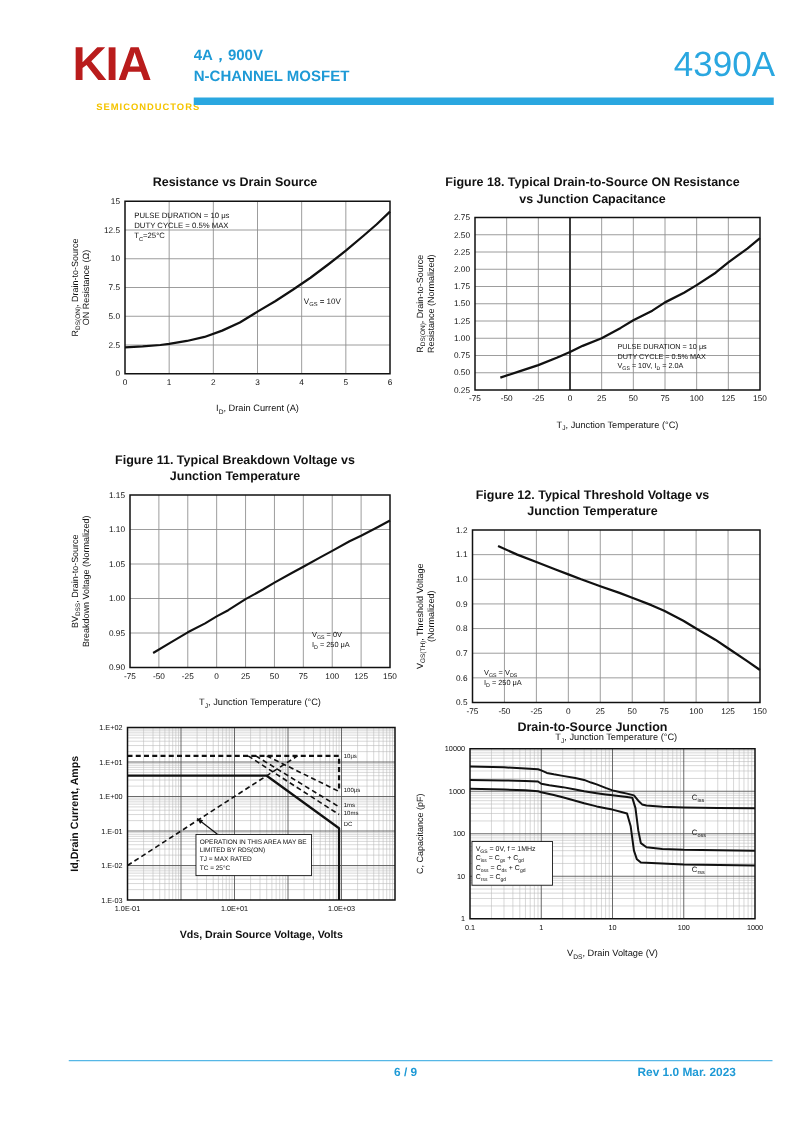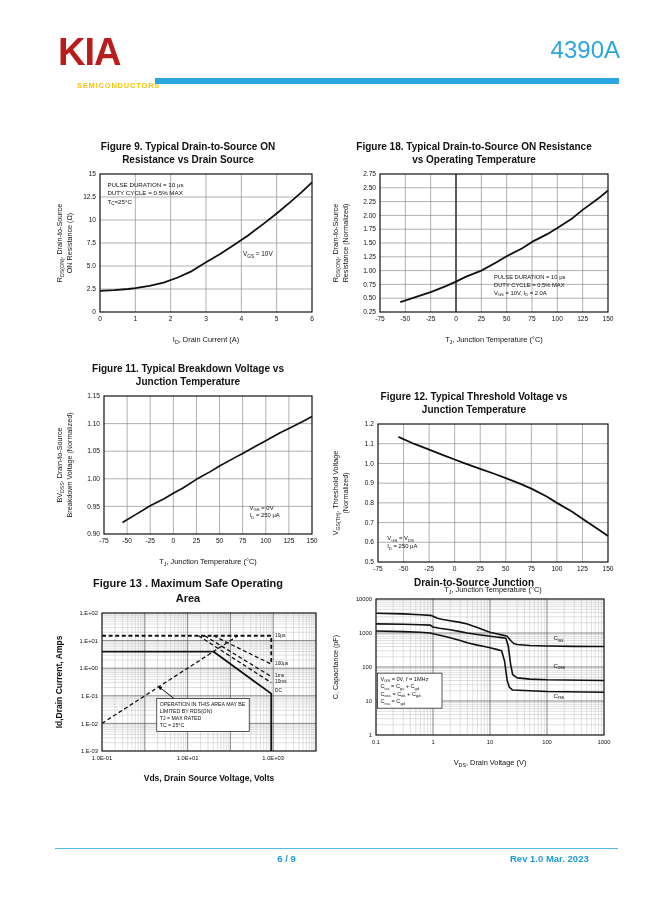--- a/index.html
+++ b/index.html
@@ -4,47 +4,50 @@
 <style>
   html,body{margin:0;padding:0;background:#e8e8e8;}
   .page{position:relative;width:649px;height:917px;background:#ffffff;overflow:hidden;
         font-family:"Liberation Sans",sans-serif;margin:0 auto;}
   
   .logo-kia{position:absolute;left:58px;top:33px;font-size:38px;font-weight:bold;
             letter-spacing:-1px;line-height:1;}
   .logo-sub{position:absolute;left:57px;top:81px;font-size:7.5px;font-weight:bold;
             letter-spacing:0.8px;padding-left:20px;}
   .prod{position:absolute;left:155px;top:36px;font-size:12px;font-weight:bold;line-height:1.4;}
-  .part-number{position:absolute;right:29px;top:38px;font-size:24px;line-height:1;}
+  .part-number{position:absolute;right:29px;top:38px;font-size:28px;line-height:1;}
   .header-bar{position:absolute;left:155px;top:78px;width:464px;height:6px;}
   
   .fig{position:absolute;}
   .fig-title{text-align:center;font-weight:bold;font-size:10px;color:#111;line-height:1.32;
              margin-bottom:2px;}
   .fig-title.big{font-size:11px;}
   svg.chart{display:block;}
   
   .footer-line{position:absolute;left:55px;top:848px;width:563px;border-top:1.6px solid #56b7e6;}
-  .footer-page{position:absolute;left:0;top:853px;width:573px;text-align:center;
+  .footer-page{position:absolute;left:0;top:853px;width:649px;text-align:center;
                font-size:9.5px;font-weight:bold;}
   .footer-rev{position:absolute;left:466px;top:853px;font-size:9.5px;font-weight:bold;padding-left:44px;}
 </style>
 </head>
 <body>
 
 <div class="page">
 
   <div class="logo-kia" style="color: #b91c1c;">KIA</div>
   <div class="logo-sub" style="color: rgb(245, 196, 0);">SEMICONDUCTORS</div>
+  <div class="prod" style="color: rgb(30, 154, 214);">
+    <div>4A，900V</div>
+    <div>N-CHANNEL MOSFET</div>
+  </div>
   <div class="part-number" style="color: rgb(42, 167, 224);">4390A</div>
   <div class="header-bar" style="background: rgb(42, 167, 224);"></div>
 
   <div class="fig" style="left:52px;top:140px;width:272px;">
     <div class="fig-title">
-      <div>Figure 9.   Typical Drain-to-Source ON</div>
       <div>Resistance vs Drain Source</div>
     </div>
     <svg class="chart" width="272" height="178">
         <rect x="48" y="6" width="212" height="138" fill="#fff"></rect>
         <line x1="83.33333333333333" y1="6" x2="83.33333333333333" y2="144" stroke="#8f8f8f" stroke-width="0.7"></line>
         <line x1="118.66666666666666" y1="6" x2="118.66666666666666" y2="144" stroke="#8f8f8f" stroke-width="0.7"></line>
         <line x1="154" y1="6" x2="154" y2="144" stroke="#8f8f8f" stroke-width="0.7"></line>
         <line x1="189.33333333333331" y1="6" x2="189.33333333333331" y2="144" stroke="#8f8f8f" stroke-width="0.7"></line>
         <line x1="224.66666666666669" y1="6" x2="224.66666666666669" y2="144" stroke="#8f8f8f" stroke-width="0.7"></line>
         <line x1="48" y1="121" x2="260" y2="121" stroke="#8f8f8f" stroke-width="0.7"></line>
@@ -74,21 +77,21 @@
         <text x="44" y="8.2" font-size="6.6" text-anchor="end" fill="#111" font-family="&quot;Liberation Sans&quot;,sans-serif"><tspan>15</tspan></text>
         <text x="154" y="174" font-size="7.4" text-anchor="middle" fill="#111" font-family="&quot;Liberation Sans&quot;,sans-serif"><tspan>I</tspan><tspan dy="2.0720000000000005" font-size="5.328">D</tspan><tspan dy="-2.0720000000000005">, Drain Current (A)</tspan></text>
         <text x="-75" y="10" font-size="7.2" text-anchor="middle" fill="#111" font-family="&quot;Liberation Sans&quot;,sans-serif" transform="rotate(-90)"><tspan>R</tspan><tspan dy="2.0160000000000005" font-size="5.184">DS(ON)</tspan><tspan dy="-2.0160000000000005">, Drain-to-Source</tspan></text>
         <text x="-75" y="19.5" font-size="7.2" text-anchor="middle" fill="#111" font-family="&quot;Liberation Sans&quot;,sans-serif" transform="rotate(-90)"><tspan>ON Resistance (Ω)</tspan></text>
       </svg>
   </div>
 
   <div class="fig" style="left:328px;top:140px;width:292px;">
     <div class="fig-title">
       <div>Figure 18.  Typical Drain-to-Source ON Resistance</div>
-      <div>vs Operating Temperature</div>
+      <div>vs Junction Capacitance</div>
     </div>
     <svg class="chart" width="292" height="178">
         <rect x="52" y="6" width="228" height="138" fill="#fff"></rect>
         <line x1="77.33333333333333" y1="6" x2="77.33333333333333" y2="144" stroke="#8f8f8f" stroke-width="0.7"></line>
         <line x1="102.66666666666666" y1="6" x2="102.66666666666666" y2="144" stroke="#8f8f8f" stroke-width="0.7"></line>
         <line x1="128" y1="6" x2="128" y2="144" stroke="#8f8f8f" stroke-width="0.7"></line>
         <line x1="153.33333333333331" y1="6" x2="153.33333333333331" y2="144" stroke="#8f8f8f" stroke-width="0.7"></line>
         <line x1="178.66666666666669" y1="6" x2="178.66666666666669" y2="144" stroke="#8f8f8f" stroke-width="0.7"></line>
         <line x1="204" y1="6" x2="204" y2="144" stroke="#8f8f8f" stroke-width="0.7"></line>
         <line x1="229.33333333333334" y1="6" x2="229.33333333333334" y2="144" stroke="#8f8f8f" stroke-width="0.7"></line>
@@ -223,24 +226,20 @@
         <text x="46" y="47.62857142857143" font-size="6.6" text-anchor="end" fill="#111" font-family="&quot;Liberation Sans&quot;,sans-serif"><tspan>1.0</tspan></text>
         <text x="46" y="27.914285714285693" font-size="6.6" text-anchor="end" fill="#111" font-family="&quot;Liberation Sans&quot;,sans-serif"><tspan>1.1</tspan></text>
         <text x="46" y="8.2" font-size="6.6" text-anchor="end" fill="#111" font-family="&quot;Liberation Sans&quot;,sans-serif"><tspan>1.2</tspan></text>
         <text x="165" y="174" font-size="7.4" text-anchor="middle" fill="#111" font-family="&quot;Liberation Sans&quot;,sans-serif"><tspan>T</tspan><tspan dy="2.0720000000000005" font-size="5.328">J</tspan><tspan dy="-2.0720000000000005">, Junction Temperature (°C)</tspan></text>
         <text x="-75" y="10" font-size="7.2" text-anchor="middle" fill="#111" font-family="&quot;Liberation Sans&quot;,sans-serif" transform="rotate(-90)"><tspan>V</tspan><tspan dy="2.0160000000000005" font-size="5.184">GS(TH)</tspan><tspan dy="-2.0160000000000005">, Threshold Voltage</tspan></text>
         <text x="-75" y="19.5" font-size="7.2" text-anchor="middle" fill="#111" font-family="&quot;Liberation Sans&quot;,sans-serif" transform="rotate(-90)"><tspan>(Normalized)</tspan></text>
       </svg>
   </div>
 
   <div class="fig" style="left:52px;top:576px;width:272px;">
-    <div class="fig-title big">
-      <div>Figure 13 . Maximum Safe  Operating</div>
-      <div>Area</div>
-    </div>
     <svg class="chart" width="272" height="178">
         <rect x="50" y="6" width="214" height="138" fill="#fff"></rect>
         <line x1="62.884083814418396" y1="6" x2="62.884083814418396" y2="144" stroke="#b9b9b9" stroke-width="0.45"></line>
         <line x1="70.42078970200156" y1="6" x2="70.42078970200156" y2="144" stroke="#b9b9b9" stroke-width="0.45"></line>
         <line x1="75.76816762883679" y1="6" x2="75.76816762883679" y2="144" stroke="#b9b9b9" stroke-width="0.45"></line>
         <line x1="79.91591618558161" y1="6" x2="79.91591618558161" y2="144" stroke="#b9b9b9" stroke-width="0.45"></line>
         <line x1="83.30487351641995" y1="6" x2="83.30487351641995" y2="144" stroke="#b9b9b9" stroke-width="0.45"></line>
         <line x1="86.1701961126102" y1="6" x2="86.1701961126102" y2="144" stroke="#b9b9b9" stroke-width="0.45"></line>
         <line x1="88.65225144325518" y1="6" x2="88.65225144325518" y2="144" stroke="#b9b9b9" stroke-width="0.45"></line>
         <line x1="90.84157940400311" y1="6" x2="90.84157940400311" y2="144" stroke="#b9b9b9" stroke-width="0.45"></line>

